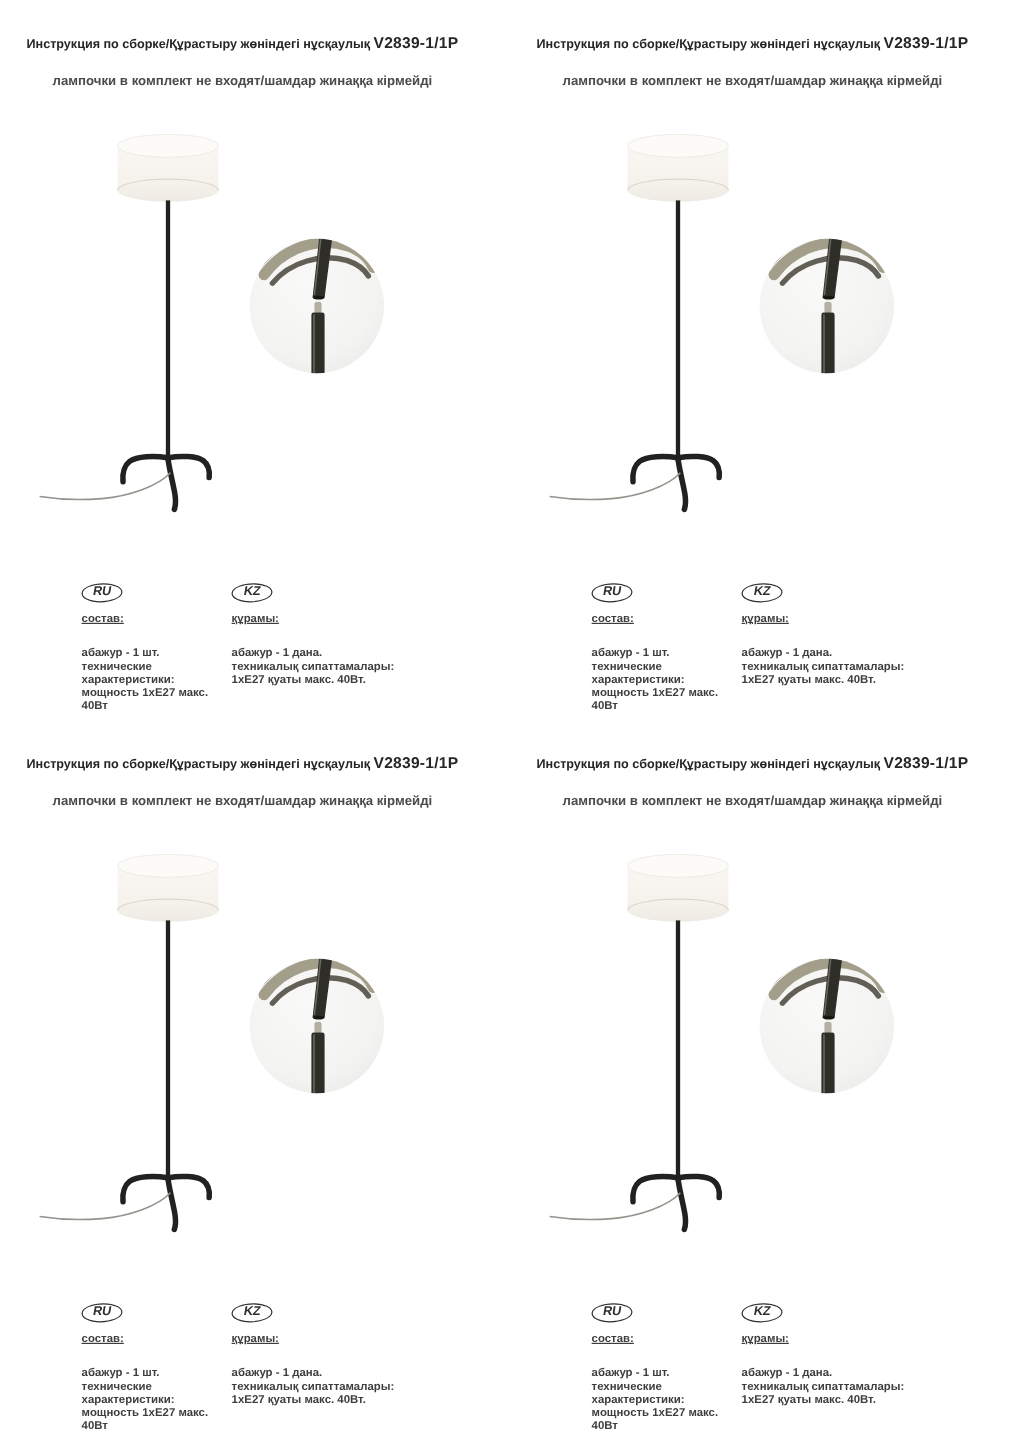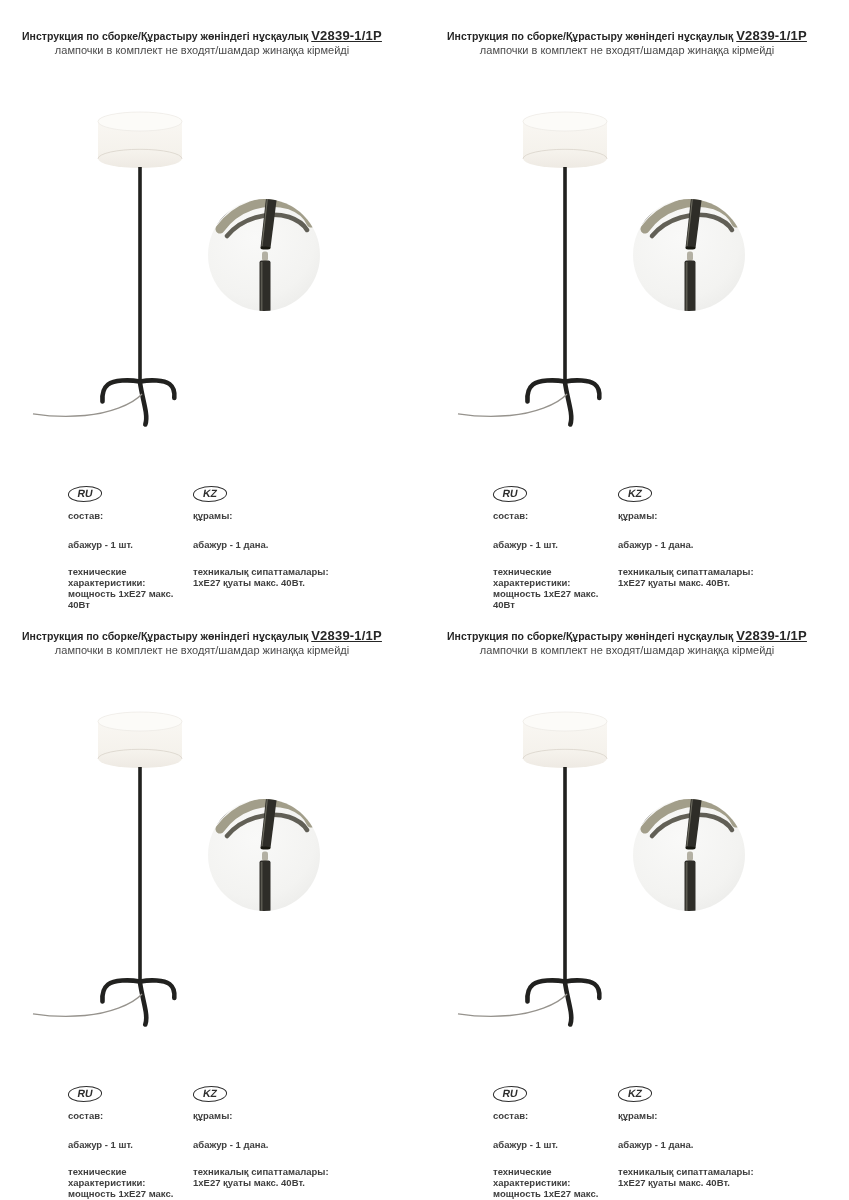--- a/index.html
+++ b/index.html
@@ -10,37 +10,37 @@
   }
   .sheet { position:relative; width:849px; height:1200px; background:#fff; overflow:hidden; }
   .quadrant { position:absolute; width:424px; height:600px; }
   .q1 { left:0;   top:0;   }
   .q2 { left:425px; top:0;   }
   .q3 { left:0;   top:600px; }
   .q4 { left:425px; top:600px; }
 
   .panel-header { position:absolute; left:2px; top:28px; width:400px; text-align:center; }
   .title  { font-size:10.5px; font-weight:bold; color:#262626; white-space:nowrap; }
-  .title .code { font-size:13px; letter-spacing:0.2px;text-decoration:underline; }
-  .subtitle { font-size:11px; font-weight:400; color:#4a4a4a; margin-top:1px; white-space:nowrap; }
+  .title .code { font-size:13px; letter-spacing:0.2px; }
+  .subtitle { font-size:11px; font-weight:700; color:#4a4a4a; margin-top:19px; white-space:nowrap; }
 
   .figure { position:absolute; left:18px; top:85px; width:340px; height:375px; }
 
   .info { position:absolute; top:486px; color:#3e3e3e; font-size:9.5px; font-weight:bold; line-height:11px; }
   .info.ru { left:68px;  width:125px; }
   .info.kz { left:193px; width:155px; }
   .badge {
     display:inline-block; min-width:20px; padding:1px 6px 2px;
     border:1.4px solid #2f2f2f; border-radius:50%;
     font-size:10.5px; font-weight:bold; color:#2f2f2f; text-align:center;
     transform:skewX(-10deg);
   }
-  .gap8 { margin-top:8px; }
+  .gap8 { margin-top:8px;text-decoration:underline; }
   .gap7 { margin-top:18px; }
-  .gap6 { margin-top:16px; }
+  .gap6 { margin-top:0; }
 
   .defs-holder { position:absolute; width:0; height:0; overflow:hidden; }
 </style>
 </head>
 <body>
 
 <svg class="defs-holder" aria-hidden="true">
   <defs>
     <linearGradient id="shadeBody" x1="0" y1="0" x2="0" y2="1">
       <stop offset="0" stop-color="#faf8f4"></stop>

